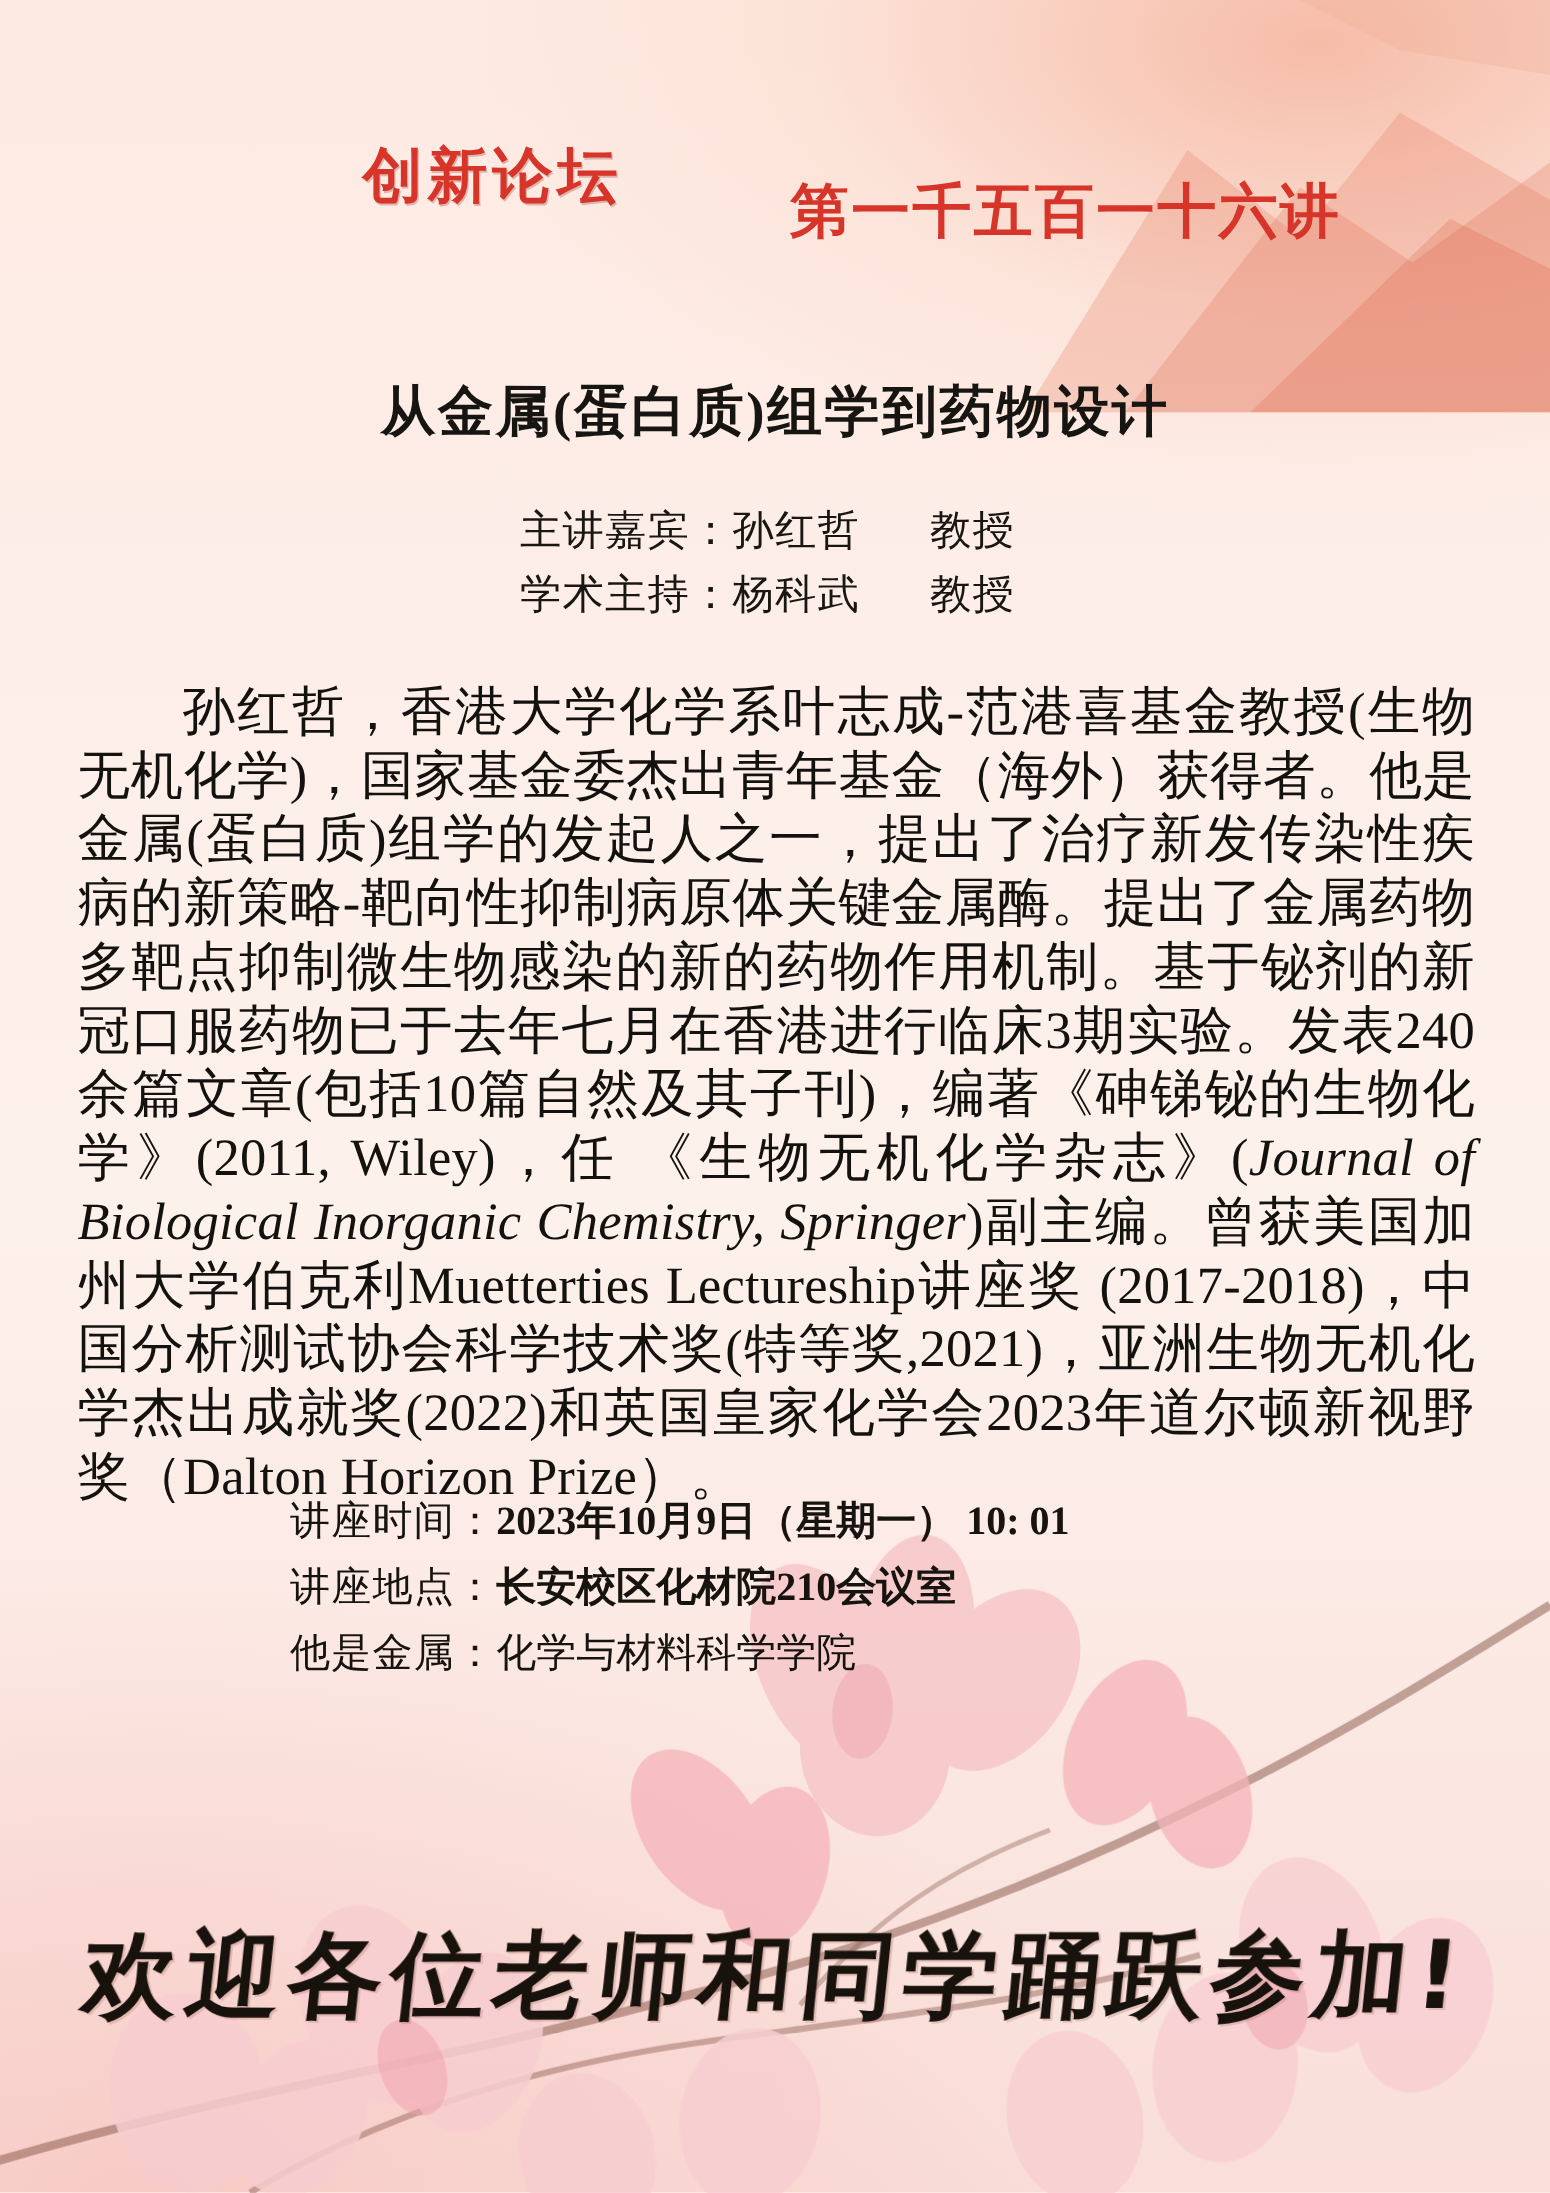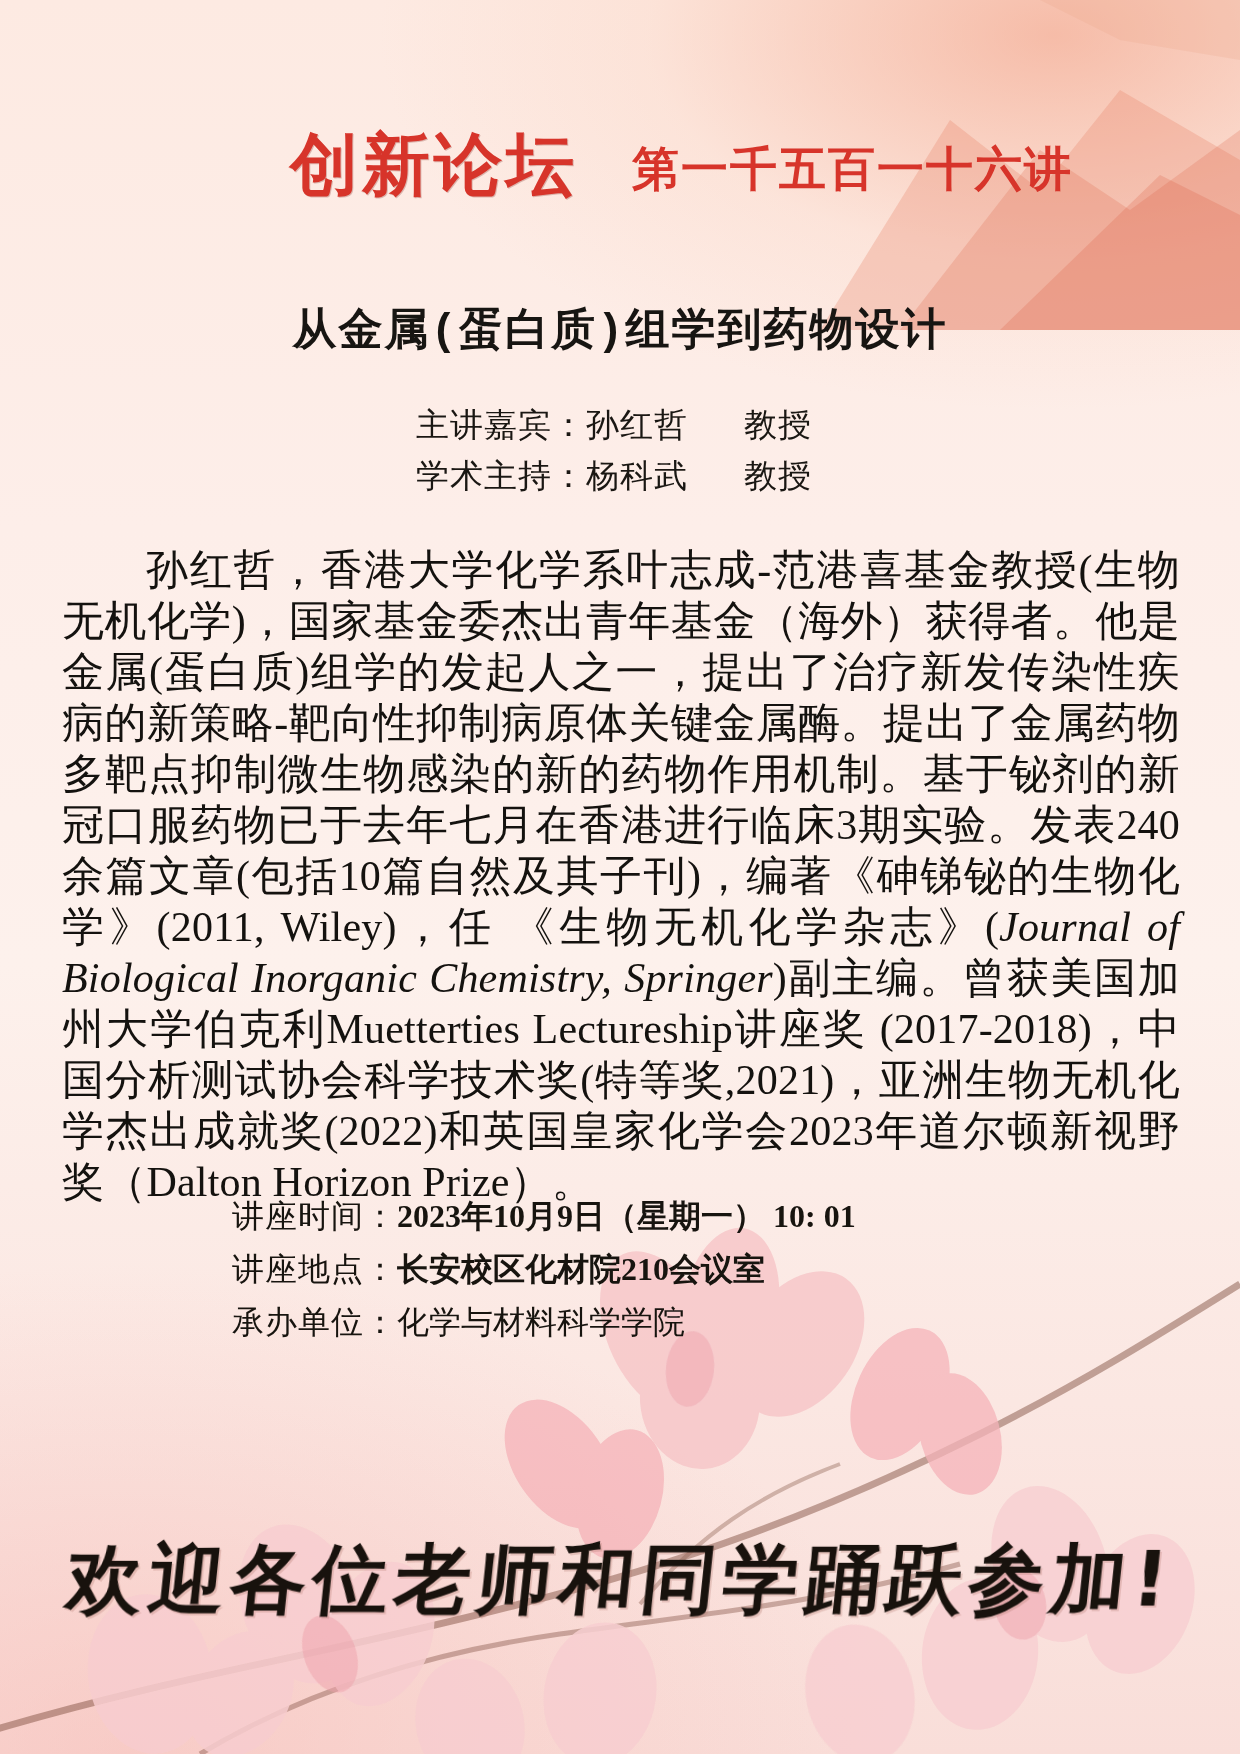--- a/index.html
+++ b/index.html
@@ -65,24 +65,24 @@
     font-family: "Liberation Sans", sans-serif;
     font-size: 33px;
     letter-spacing: 1.5px;
     color: #b3241f;
     font-weight: 400;
     margin-top: 6px;
   }
   .forum-title {
     position: absolute;
     left: 290px;
-    top: 24px;
+    top: 13px;
     font-family: "DejaVu Sans", "Liberation Sans", sans-serif;
     font-weight: bold;
-    font-size: 68px;
+    font-size: 48px;
     color: #d7342a;
     letter-spacing: 4px;
     text-shadow: 1px 1px 0 rgba(120,20,10,0.25);
   }
   .forum-number {
     position: absolute;
     left: 632px;
     top: 42px;
     font-family: "DejaVu Sans", "Liberation Sans", sans-serif;
     font-weight: bold;
@@ -91,21 +91,21 @@
     letter-spacing: 2px;
   }
 
   
   .lecture-title {
     position: absolute;
     top: 300px;
     left: 0;
     width: 1240px;
     text-align: center;
-    font-family: Liberation Mono, monospace;
+    font-family: Liberation Serif, serif;
     font-weight: bold;
     font-size: 44px;
     color: #171512;
     letter-spacing: 2px;
   }
 
   .people {
     position: absolute;
     top: 400px;
     left: 0;
@@ -235,18 +235,18 @@
     <span class="row">
       <span>学术主持：</span><span>杨科武</span><span class="gap"></span><span>教授</span>
     </span>
   </div>
 
   <div class="bio"><span>孙红哲，香港大学化学系叶志成-范港喜基金教授(生物无机化学)，国家基金委杰出青年基金（海外）获得者。他是金属(蛋白质)组学的发起人之一，提出了治疗新发传染性疾病的新策略-靶向性抑制病原体关键金属酶。提出了金属药物多靶点抑制微生物感染的新的药物作用机制。基于铋剂的新冠口服药物已于去年七月在香港进行临床3期实验。发表240余篇文章(包括10篇自然及其子刊)，编著《砷锑铋的生物化学》(2011, Wiley)，任 《生物无机化学杂志》(</span><i>Journal of Biological Inorganic Chemistry, Springer</i><span>)副主编。曾获美国加州大学伯克利Muetterties Lectureship讲座奖 (2017-2018)，中国分析测试协会科学技术奖(特等奖,2021)，亚洲生物无机化学杰出成就奖(2022)和英国皇家化学会2023年道尔顿新视野奖（Dalton Horizon Prize）。</span></div>
 
   <div class="info">
     <div class="line"><span class="label">讲座时间：</span><span class="strong">2023年10月9日（星期一） 10: 01</span></div>
     <div class="line"><span class="label">讲座地点：</span><span class="strong">长安校区化材院210会议室</span></div>
-    <div class="line"><span class="label">承办单位：</span><span>化学与材料科学学院</span></div>
+    <div class="line"><span class="label">他是金属：</span><span>化学与材料科学学院</span></div>
   </div>
 
   <div class="welcome">欢迎各位老师和同学踊跃参加!</div>
 
 </div>
 
 </body></html>

